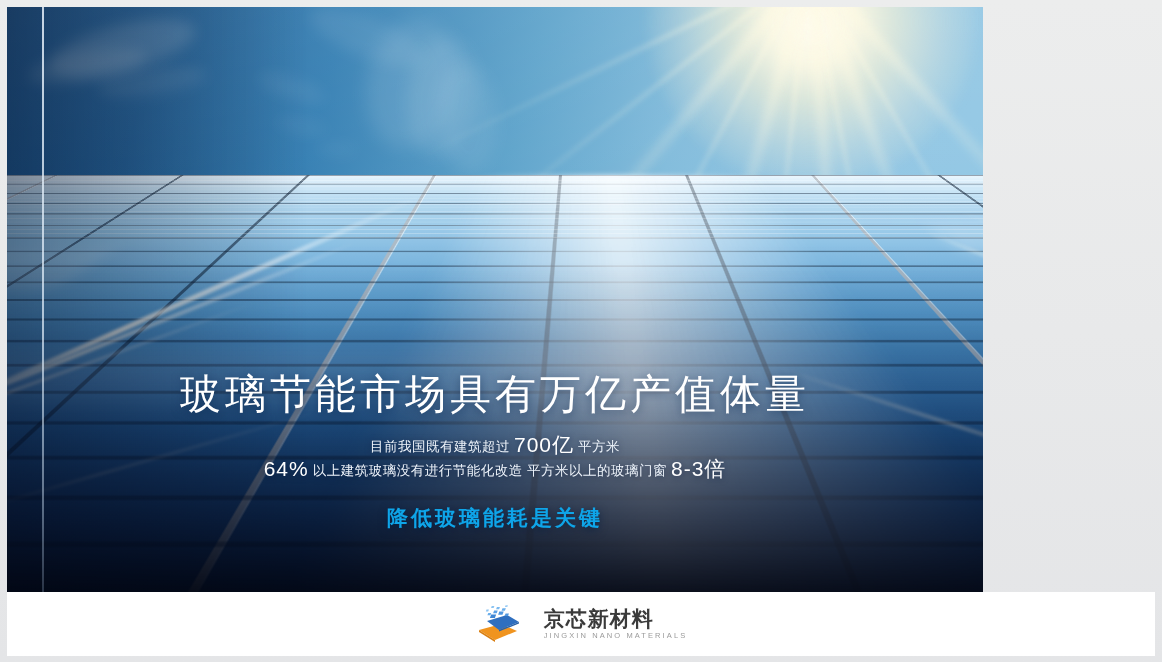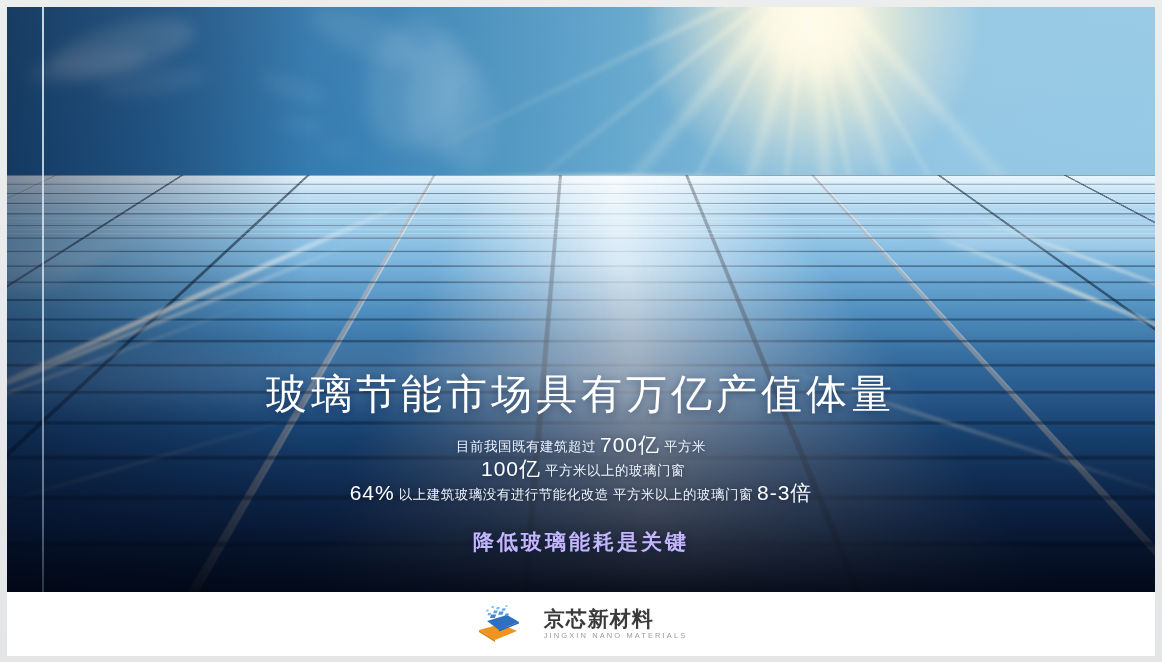--- a/index.html
+++ b/index.html
@@ -15,24 +15,25 @@
     width: 1162px;
     height: 662px;
     box-sizing: border-box;
     padding: 7px 7px 6px 7px;
     background: linear-gradient(180deg,#eceded 0%, #e4e5e7 100%);
   }
 
   
   .hero {
     position: relative;
-    width: 1148px;
+    width: 968px;
     height: 585px;
     overflow: hidden;
     background: #0b2f5c;
+    padding-left: 8px;
   }
 
   
   .sky {
     position: absolute; inset: 0;
     background:
       linear-gradient(105deg,
         #14528c 0%,
         #1c5e97 14%,
         #2d7ab0 30%,
@@ -231,21 +232,21 @@
     letter-spacing: 1px;
     color: #ffffff;
     padding: 0 4px;
     vertical-align: -1px;
   }
   .kicker {
     margin-top: 22px;
     font-size: 21px;
     font-weight: bold;
     letter-spacing: 3px;
-    color: #c4b5fd;
+    color: #0ea5e9;
     text-shadow: 0 2px 9px rgba(0,25,60,0.7);
     text-align: center;
   }
 
   
   .footer {
     position: absolute;
     left: 7px; right: 7px; bottom: 6px;
     height: 64px;
     background: #ffffff;
@@ -337,23 +338,20 @@
     <div class="copy">
 
       <h1 class="headline">玻璃节能市场具有万亿产值体量</h1>
 
       <div class="facts">
 
         <div class="fact-line">
           <span>目前我国既有建筑超过</span><span class="num">700亿</span><span>平方米</span>
         </div>
 
-        <div class="fact-line">
-          <span class="num">100亿</span><span>平方米以上的玻璃门窗</span>
-        </div>
 
         <div class="fact-line">
           <span class="num">64%</span><span>以上建筑玻璃没有进行节能化改造 平方米以上的玻璃门窗</span><span class="num">8-3倍</span>
         </div>
 
       </div>
 
       <div class="kicker">降低玻璃能耗是关键</div>
     </div>
   </div>

